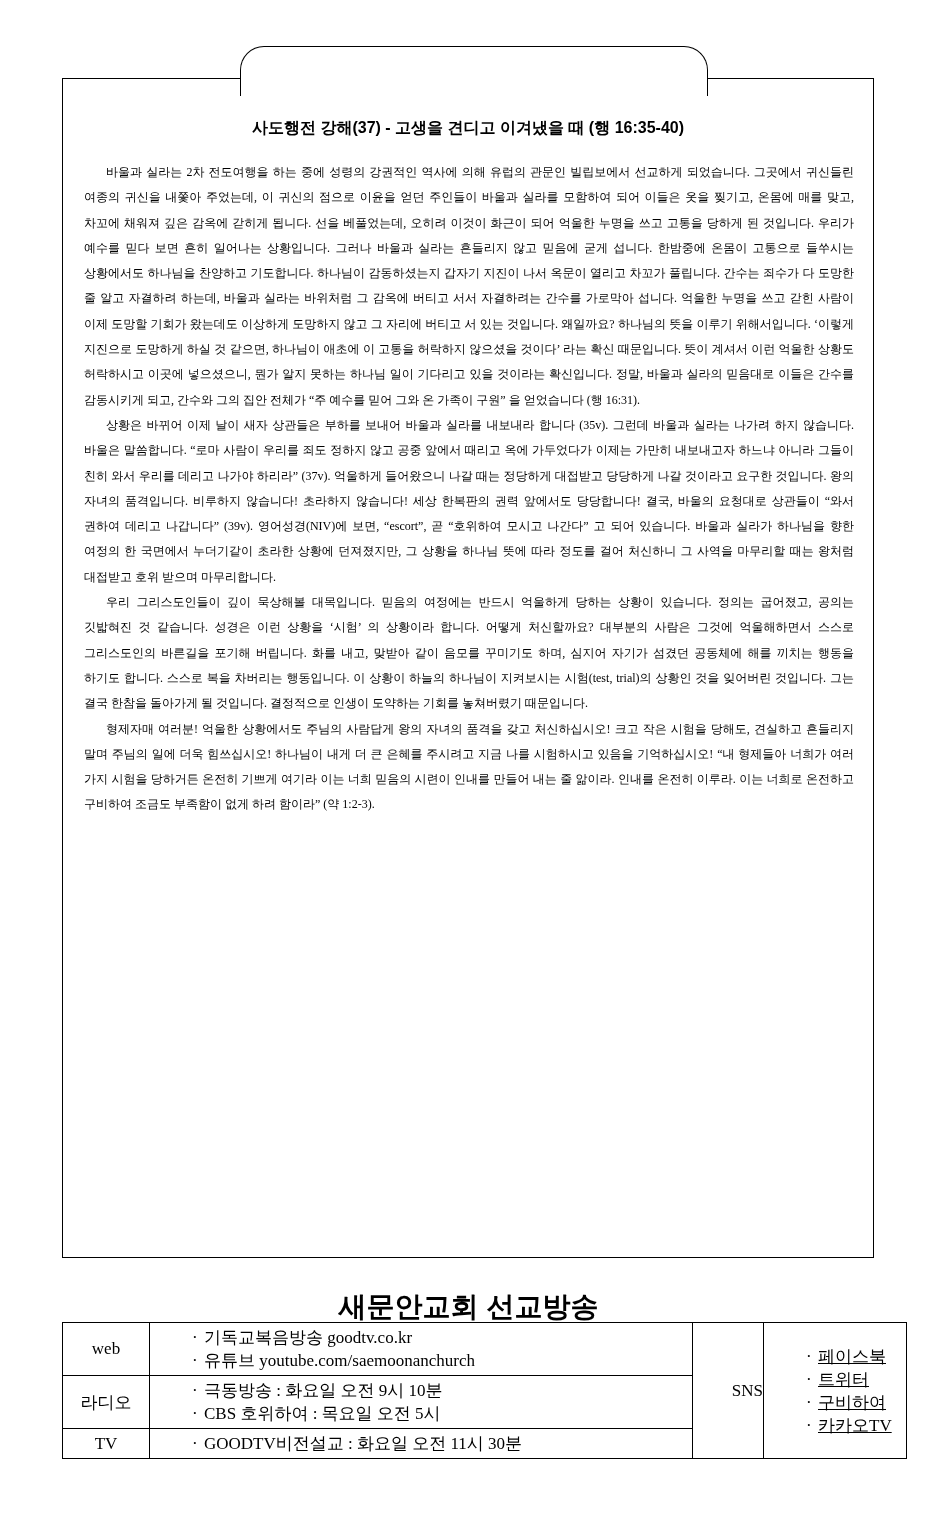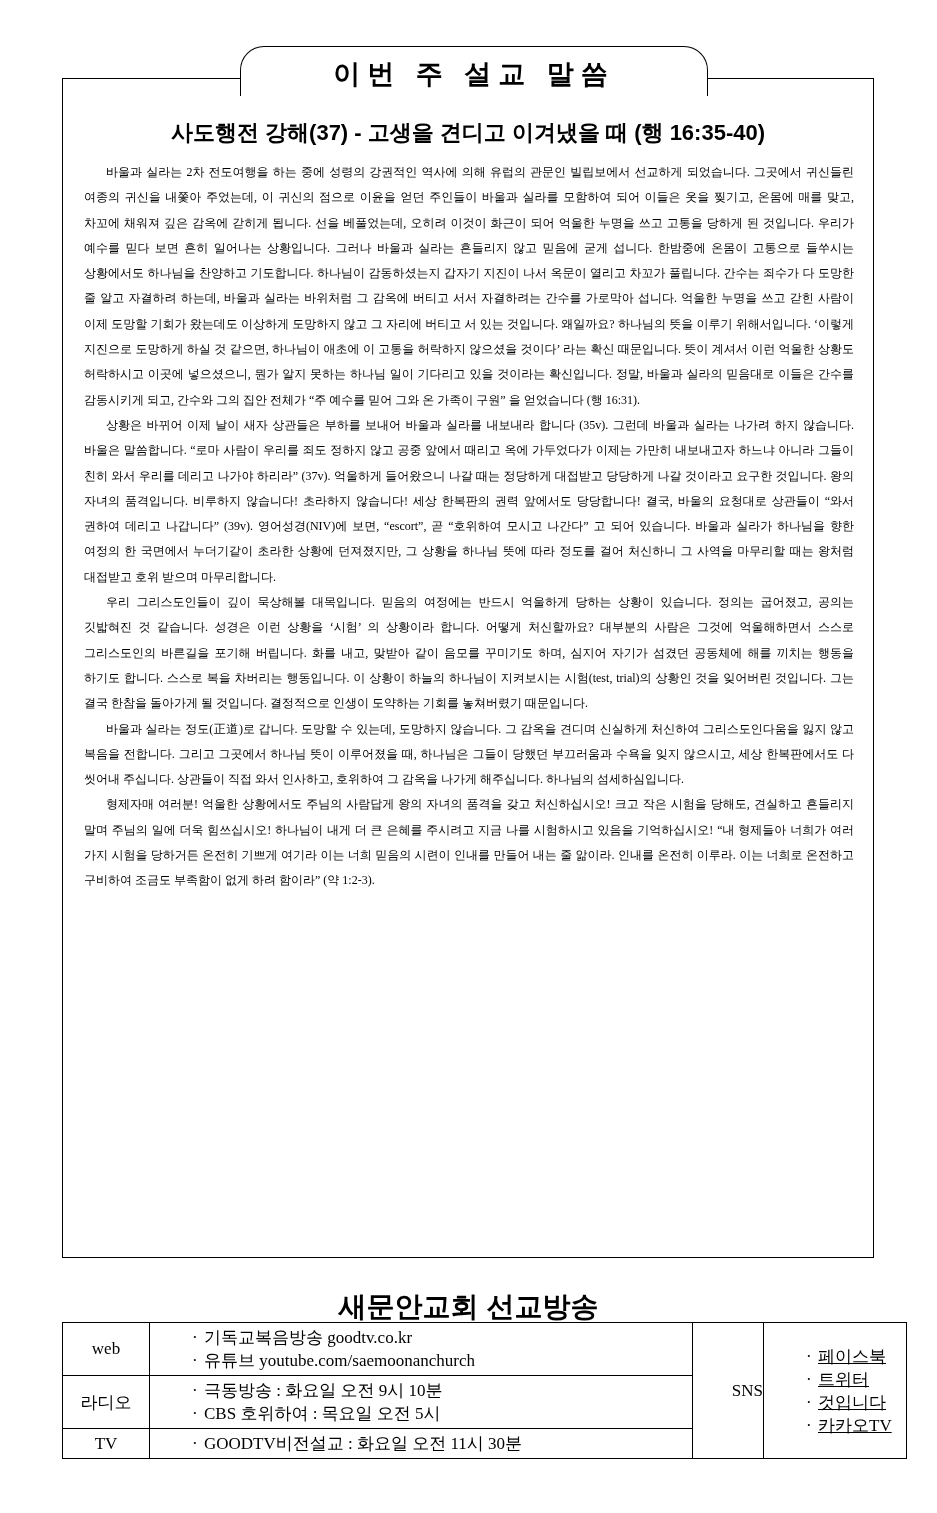--- a/index.html
+++ b/index.html
@@ -69,21 +69,21 @@
     font-family: "Liberation Sans", "DejaVu Sans", sans-serif;
     z-index: 5;
   }
 
   .subtitle {
     position: absolute;
     left: 62px;
     top: 118px;
     width: 812px;
     text-align: center;
-    font-size: 22px;
+    font-size: 16px;
     font-weight: bold;
     font-family: "Liberation Sans", "DejaVu Sans", sans-serif;
     z-index: 5;
   }
 
   .body-area {
     position: absolute;
     left: 84px;
     top: 160px;
     width: 770px;
@@ -156,47 +156,45 @@
   }
 </style>
 </head>
 <body>
 
 <div class="page">
 
   <div class="doc-frame"></div>
   <div class="title-tab"></div>
   <div class="title-tab-mask"></div>
-  <div class="title-text">이번 주 설교 말씀</div>
 
   <div class="subtitle">사도행전 강해(37) - 고생을 견디고 이겨냈을 때 (행 16:35-40)</div>
 
   <div class="body-area">
     <p class="para">바울과 실라는 2차 전도여행을 하는 중에 성령의 강권적인 역사에 의해 유럽의 관문인 빌립보에서 선교하게 되었습니다. 그곳에서 귀신들린 여종의 귀신을 내쫓아 주었는데, 이 귀신의 점으로 이윤을 얻던 주인들이 바울과 실라를 모함하여 되어 이들은 옷을 찢기고, 온몸에 매를 맞고, 차꼬에 채워져 깊은 감옥에 갇히게 됩니다. 선을 베풀었는데, 오히려 이것이 화근이 되어 억울한 누명을 쓰고 고통을 당하게 된 것입니다. 우리가 예수를 믿다 보면 흔히 일어나는 상황입니다. 그러나 바울과 실라는 흔들리지 않고 믿음에 굳게 섭니다. 한밤중에 온몸이 고통으로 들쑤시는 상황에서도 하나님을 찬양하고 기도합니다. 하나님이 감동하셨는지 갑자기 지진이 나서 옥문이 열리고 차꼬가 풀립니다. 간수는 죄수가 다 도망한 줄 알고 자결하려 하는데, 바울과 실라는 바위처럼 그 감옥에 버티고 서서 자결하려는 간수를 가로막아 섭니다. 억울한 누명을 쓰고 갇힌 사람이 이제 도망할 기회가 왔는데도 이상하게 도망하지 않고 그 자리에 버티고 서 있는 것입니다. 왜일까요? 하나님의 뜻을 이루기 위해서입니다. ‘이렇게 지진으로 도망하게 하실 것 같으면, 하나님이 애초에 이 고통을 허락하지 않으셨을 것이다’ 라는 확신 때문입니다. 뜻이 계셔서 이런 억울한 상황도 허락하시고 이곳에 넣으셨으니, 뭔가 알지 못하는 하나님 일이 기다리고 있을 것이라는 확신입니다. 정말, 바울과 실라의 믿음대로 이들은 간수를 감동시키게 되고, 간수와 그의 집안 전체가 “주 예수를 믿어 그와 온 가족이 구원” 을 얻었습니다 (행 16:31).</p>
     <p class="para">상황은 바뀌어 이제 날이 새자 상관들은 부하를 보내어 바울과 실라를 내보내라 합니다 (35v). 그런데 바울과 실라는 나가려 하지 않습니다. 바울은 말씀합니다. “로마 사람이 우리를 죄도 정하지 않고 공중 앞에서 때리고 옥에 가두었다가 이제는 가만히 내보내고자 하느냐 아니라 그들이 친히 와서 우리를 데리고 나가야 하리라” (37v). 억울하게 들어왔으니 나갈 때는 정당하게 대접받고 당당하게 나갈 것이라고 요구한 것입니다. 왕의 자녀의 품격입니다. 비루하지 않습니다! 초라하지 않습니다! 세상 한복판의 권력 앞에서도 당당합니다! 결국, 바울의 요청대로 상관들이 “와서 권하여 데리고 나갑니다” (39v). 영어성경(NIV)에 보면, “escort”, 곧 “호위하여 모시고 나간다” 고 되어 있습니다. 바울과 실라가 하나님을 향한 여정의 한 국면에서 누더기같이 초라한 상황에 던져졌지만, 그 상황을 하나님 뜻에 따라 정도를 걸어 처신하니 그 사역을 마무리할 때는 왕처럼 대접받고 호위 받으며 마무리합니다.</p>
     <p class="para">우리 그리스도인들이 깊이 묵상해볼 대목입니다. 믿음의 여정에는 반드시 억울하게 당하는 상황이 있습니다. 정의는 굽어졌고, 공의는 깃밟혀진 것 같습니다. 성경은 이런 상황을 ‘시험’ 의 상황이라 합니다. 어떻게 처신할까요? 대부분의 사람은 그것에 억울해하면서 스스로 그리스도인의 바른길을 포기해 버립니다. 화를 내고, 맞받아 같이 음모를 꾸미기도 하며, 심지어 자기가 섬겼던 공동체에 해를 끼치는 행동을 하기도 합니다. 스스로 복을 차버리는 행동입니다. 이 상황이 하늘의 하나님이 지켜보시는 시험(test, trial)의 상황인 것을 잊어버린 것입니다. 그는 결국 한참을 돌아가게 될 것입니다. 결정적으로 인생이 도약하는 기회를 놓쳐버렸기 때문입니다.</p>
-    <p class="para">바울과 실라는 정도(正道)로 갑니다. 도망할 수 있는데, 도망하지 않습니다. 그 감옥을 견디며 신실하게 처신하여 그리스도인다움을 잃지 않고 복음을 전합니다. 그리고 그곳에서 하나님 뜻이 이루어졌을 때, 하나님은 그들이 당했던 부끄러움과 수욕을 잊지 않으시고, 세상 한복판에서도 다 씻어내 주십니다. 상관들이 직접 와서 인사하고, 호위하여 그 감옥을 나가게 해주십니다. 하나님의 섬세하심입니다.</p>
     <p class="para">형제자매 여러분! 억울한 상황에서도 주님의 사람답게 왕의 자녀의 품격을 갖고 처신하십시오! 크고 작은 시험을 당해도, 견실하고 흔들리지 말며 주님의 일에 더욱 힘쓰십시오! 하나님이 내게 더 큰 은혜를 주시려고 지금 나를 시험하시고 있음을 기억하십시오! “내 형제들아 너희가 여러 가지 시험을 당하거든 온전히 기쁘게 여기라 이는 너희 믿음의 시련이 인내를 만들어 내는 줄 앎이라. 인내를 온전히 이루라. 이는 너희로 온전하고 구비하여 조금도 부족함이 없게 하려 함이라” (약 1:2-3).</p>
   </div>
 
   <div class="broadcast-title">새문안교회 선교방송</div>
 
   <table class="tbl">
     <tbody>
         <tr>
       <td class="c-label">web</td>
       <td class="c-main">
         <span class="line"><span class="bullet">·</span><span>기독교복음방송 goodtv.co.kr</span></span>
         <span class="line"><span class="bullet">·</span><span>유튜브 youtube.com/saemoonanchurch</span></span>
       </td>
       <td class="c-sns" rowspan="3">SNS</td>
       <td class="c-sns-list" rowspan="3">
         <span class="line"><span class="bullet">·</span><span>페이스북</span></span>
         <span class="line"><span class="bullet">·</span><span>트위터</span></span>
-        <span class="line"><span class="bullet">·</span><span>것입니다</span></span>
+        <span class="line"><span class="bullet">·</span><span>구비하여</span></span>
         <span class="line"><span class="bullet">·</span><span>카카오TV</span></span>
       </td>
     </tr>
     <tr>
       <td class="c-label">라디오</td>
       <td class="c-main">
         <span class="line"><span class="bullet">·</span><span>극동방송 : 화요일 오전 9시 10분</span></span>
         <span class="line"><span class="bullet">·</span><span>CBS 호위하여 : 목요일 오전 5시</span></span>
       </td>
     </tr>

